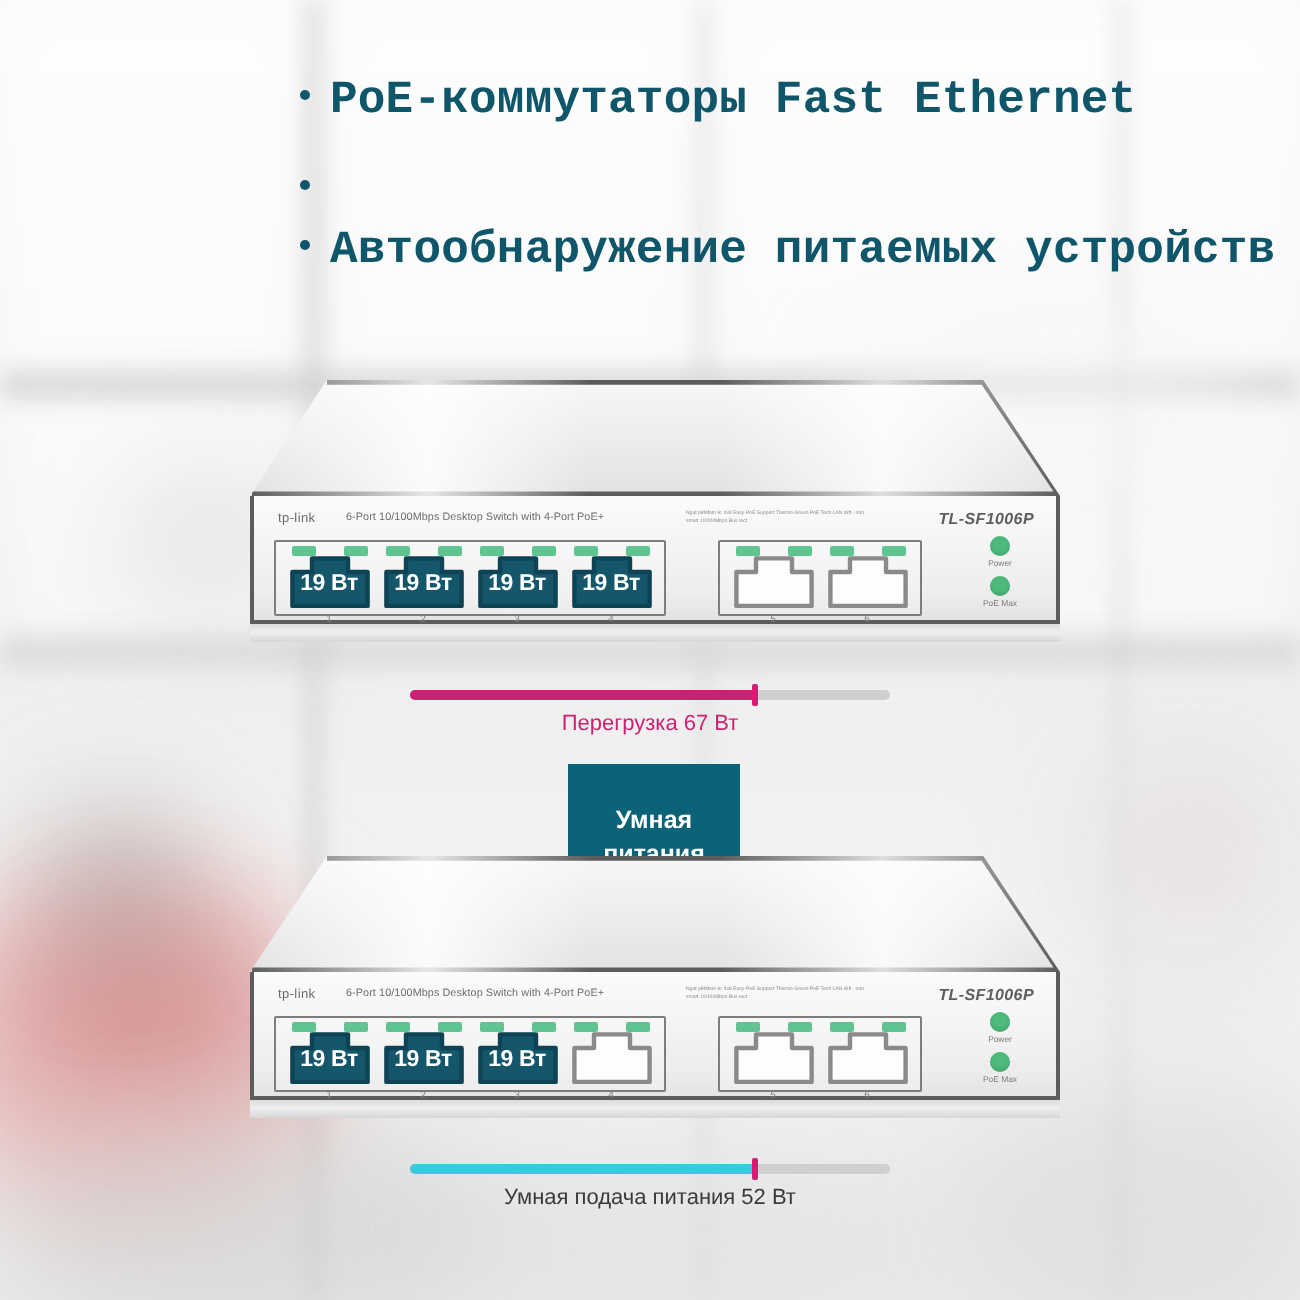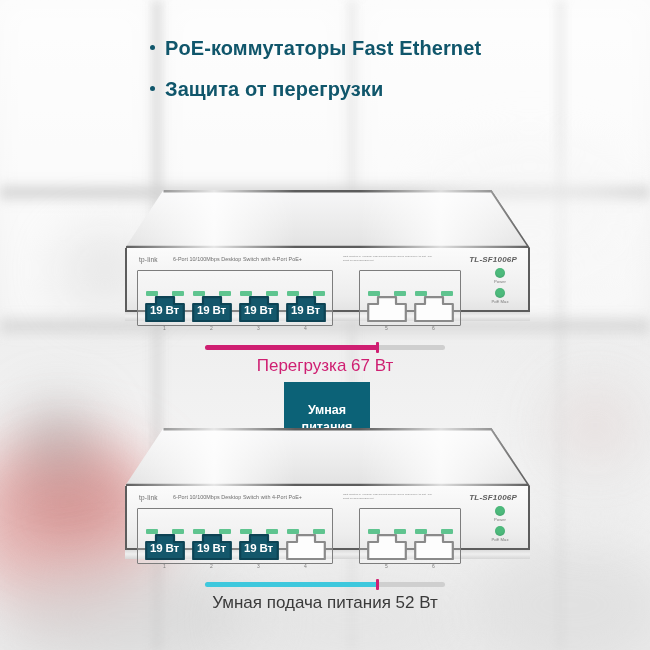--- a/index.html
+++ b/index.html
@@ -22,22 +22,22 @@
   .pane{position:absolute;background:rgba(255,255,255,.55);filter:blur(14px);}
 
   
   .bullets{position:absolute;left:150px;top:36px;width:470px;}
   .bullet{display:flex;align-items:flex-start;margin-bottom:16px;}
   .bullet .dot{
     width:5px;height:5px;border-radius:50%;background:#10566b;
     margin:9px 10px 0 0;flex:0 0 auto;
   }
   .bullet .btext{
-    color:#10566b;font-size:20px;font-weight:bold;line-height:1.25;
-    letter-spacing:.1px;white-space:nowrap;
+    color:#10566b;font-size:23px;font-weight:bold;line-height:1.25;
+    letter-spacing:.1px;white-space:nowrap;font-family:Liberation Mono, monospace;
   }
 
   
   .device{position:absolute;}
   .dev-top{
     position:relative;height:58px;
     background:linear-gradient(180deg,#f7f7f8 0%,#ececec 55%,#e2e2e2 100%);
     clip-path:polygon(9.5% 0%, 90.5% 0%, 100% 100%, 0% 100%);
     border:0;
   }
@@ -64,21 +64,21 @@
     background:linear-gradient(180deg,#dcdcdc 0%,#efefef 45%,#d6d6d6 100%);
   }
 
   .brand{position:absolute;left:12px;top:8px;font-size:6.5px;color:#6a6a6a;letter-spacing:.2px;}
   .prodname{position:absolute;left:46px;top:8px;font-size:5.4px;color:#6d6d6d;letter-spacing:.05px;white-space:nowrap;}
   .spec{position:absolute;left:216px;top:7px;font-size:2.5px;color:#8a8a8a;line-height:1.45;width:95px;white-space:normal;}
   .model{position:absolute;right:11px;top:6.5px;font-size:8px;color:#5e5e5e;font-style:italic;font-weight:bold;letter-spacing:.2px;}
 
   .portbank{
     position:absolute;top:22px;display:flex;align-items:flex-start;
-    border:1.4px solid #7d7d7d;border-radius:1px;padding:20px 3px 3px 3px;
+    border:1.4px solid #7d7d7d;border-radius:1px;padding:2px 3px 3px 3px;
     background:rgba(255,255,255,.25);
   }
   .port{position:relative;width:44px;height:31px;margin:0 1.5px;}
   .jack{position:absolute;left:2px;top:5px;width:40px;height:26px;}
   .jack svg{display:block;width:100%;height:100%;}
   .pwr{
     position:absolute;left:50%;top:13px;transform:translateX(-50%);
     font-size:11.5px;font-weight:bold;color:#ffffff;letter-spacing:-.2px;white-space:nowrap;
   }
   .led-a,.led-b{position:absolute;top:0px;width:12px;height:5px;background:#5fc48f;border-radius:1px;}
@@ -93,21 +93,21 @@
         box-shadow:inset 0 -1px 2px rgba(0,0,0,.12);}
   .sledlabel{font-size:4.2px;color:#7b7b7b;margin:1px 0 4px 0;}
 
   
   .barwrap{position:absolute;text-align:center;}
   .bar{
     position:relative;height:5px;border-radius:3px;background:#cfcfcf;margin:0 auto;
   }
   .barfill{position:absolute;left:0;top:0;bottom:0;border-radius:3px;}
   .barmark{position:absolute;top:-3px;width:3px;height:11px;background:#cf1f72;border-radius:1px;}
-  .barlabel{font-size:17px;margin-top:6px;white-space:nowrap;font-weight:500;}
+  .barlabel{font-size:11px;margin-top:6px;white-space:nowrap;font-weight:500;}
 
   
   .arrowbox{position:absolute;}
   .arrowbox svg{display:block;}
   .arrowtext{
     position:absolute;left:0;right:0;top:20px;text-align:center;
     color:#ffffff;font-weight:bold;font-size:12.5px;line-height:1.38;
   }
 </style>
 </head>
@@ -136,21 +136,24 @@
     <div class="blob" style="left:430px;top:150px;width:200px;height:120px;background:rgba(245,245,245,.6);"></div>
   </div>
 
   <div class="bullets">
     <div class="bullet">
       <span class="dot"></span>
       <span class="btext">PoE-коммутаторы Fast Ethernet</span>
     </div>
     <div class="bullet">
       <span class="dot"></span>
-      <span class="btext">Защита от перегрузки</span>
+    </div>
+    <div class="bullet">
+      <span class="dot"></span>
+      <span class="btext">Автообнаружение питаемых устройств</span>
     </div>
   </div>
 
   <div class="device" id="dev-top-wrap" style="left:125px;top:190px;width:405px;">
     <div class="dev-top">
       <div class="dev-top-edge">
         <svg viewBox="0 0 405 58" preserveAspectRatio="none">
           <path d="M38.5,1.2 L366.5,1.2 L404,57 L1,57" fill="none" stroke="#5c5c5c" stroke-width="2.4"></path>
         </svg>
       </div>

